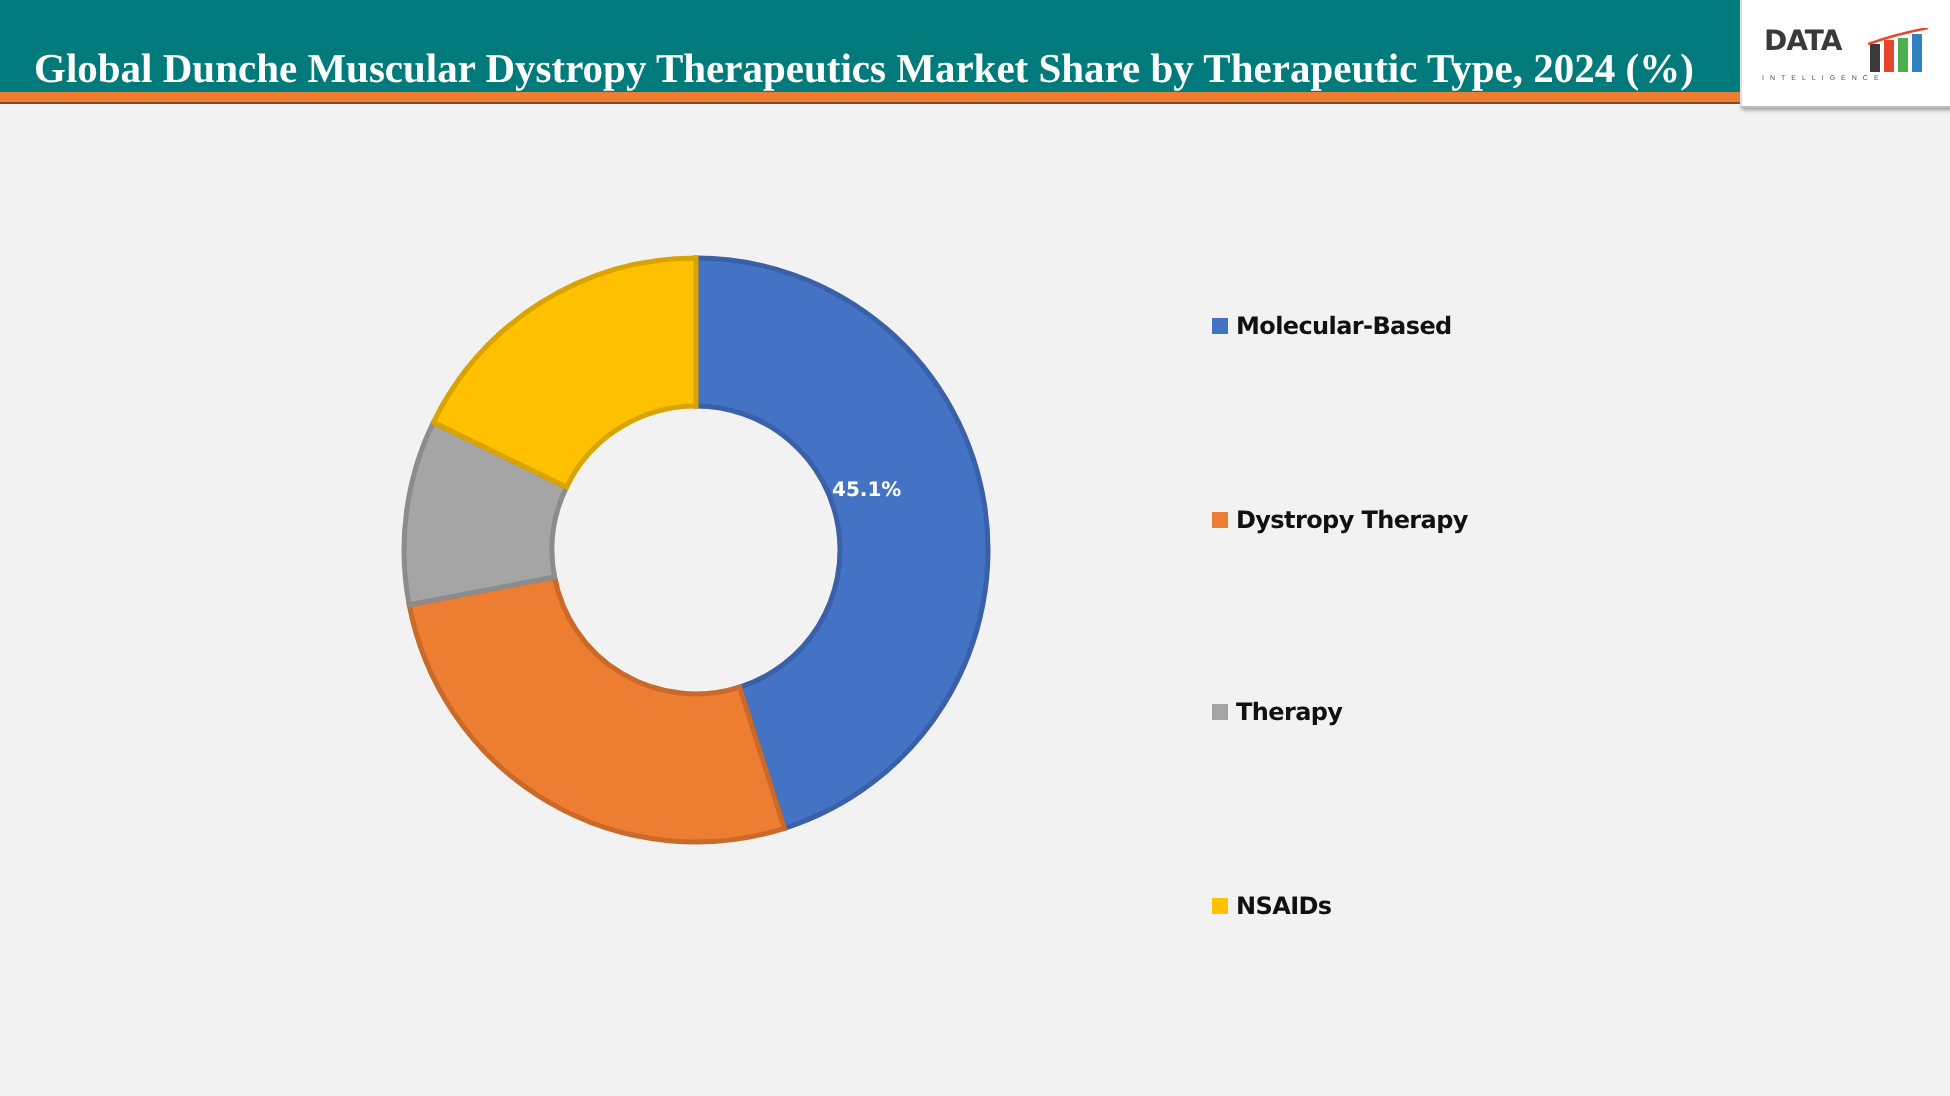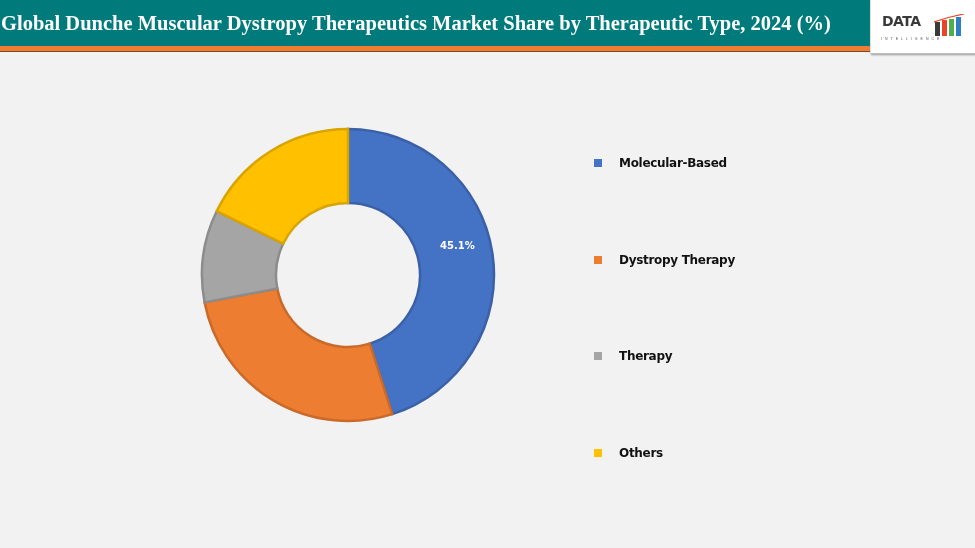--- a/index.html
+++ b/index.html
@@ -1,26 +1,26 @@
 <!DOCTYPE html>
 <html><head>
 <meta charset="utf-8">
 <style>
   html,body{margin:0;padding:0;}
   body{width:975px;height:548px;background:#f2f2f2;position:relative;overflow:hidden;font-family:"Liberation Sans",sans-serif;}
   .header{position:absolute;left:0;top:0;width:870px;height:46px;background:#007a7a;}
-  .header-title{position:absolute;left:0;top:0;height:46px;line-height:46px;color:#fff;font-family:"Liberation Serif","DejaVu Serif",serif;font-weight:bold;font-size:20.5px;white-space:nowrap;padding-left:1px;}
+  .header-title{position:absolute;left:0;top:12px;height:46px;line-height:46px;color:#fff;font-family:"Liberation Serif","DejaVu Serif",serif;font-weight:bold;font-size:20.5px;white-space:nowrap;padding-left:17px;}
   .accent{position:absolute;left:0;top:46px;width:870px;height:5px;background:#ed7d31;border-bottom:1px solid #7a4a2a;}
   .logo-box{position:absolute;left:870px;top:0;width:105px;height:53px;background:#fff;border-left:1px solid #ddd;border-bottom:1px solid #bbb;box-shadow:1px 1px 2px #999;}
   .logo-text{position:absolute;left:11px;top:13px;font-family:"DejaVu Sans",sans-serif;font-weight:bold;font-size:14px;color:#3a3a3a;letter-spacing:-0.5px;}
   .logo-sub{position:absolute;left:10px;top:37px;font-size:3.5px;letter-spacing:3px;color:#555;}
   .logo-bars{position:absolute;left:63px;top:14px;}
   .chart-area{position:absolute;left:0;top:56px;width:975px;height:492px;}
   .legend{position:absolute;left:594px;top:0;}
-  .legend-item{position:absolute;left:0;display:flex;align-items:center;white-space:nowrap;gap:13px;}
+  .legend-item{position:absolute;left:12px;display:flex;align-items:center;white-space:nowrap;}
   .legend-swatch{width:8px;height:8px;margin-right:4px;}
   .legend-label{font-size:12px;font-weight:bold;color:#111;font-family:"DejaVu Sans",sans-serif;letter-spacing:-0.3px;}
   .data-label{position:absolute;font-size:10px;font-weight:bold;color:#fff;font-family:"DejaVu Sans",sans-serif;}
 </style>
 </head>
 <body>
 
 <div class="header">
   <div class="header-title">Global Dunche Muscular Dystropy Therapeutics Market Share by Therapeutic Type, 2024 (%)</div>
 </div>
@@ -38,33 +38,33 @@
   <div class="logo-sub">INTELLIGENCE</div>
 </div>
 
 <div class="chart-area">
   <svg id="donut" width="975" height="492" style="position:absolute;left:0;top:0">
       <path d="M348 73 A146 146 0 0 1 392.243149366385 358.13498386151394 L369.81853941355973 287.6145125892398 A72 72 0 0 0 348 147 Z" fill="#4472c4" stroke="rgb(58,97,167)" stroke-width="2.5"></path>
       <path d="M392.243149366385 358.13498386151394 A146 146 0 0 1 204.5860613936115 246.35767192951593 L277.2753179475344 232.49145465017224 A72 72 0 0 0 369.81853941355973 287.6145125892398 Z" fill="#ed7d31" stroke="rgb(201,106,42)" stroke-width="2.5"></path>
       <path d="M204.5860613936115 246.35767192951593 A146 146 0 0 1 216.68683327130978 155.1810980689639 L283.2428218872212 187.5276648011329 A72 72 0 0 0 277.2753179475344 232.49145465017224 Z" fill="#a5a5a5" stroke="rgb(140,140,140)" stroke-width="2.5"></path>
       <path d="M216.68683327130978 155.1810980689639 A146 146 0 0 1 347.99999999999994 73 L348 147 A72 72 0 0 0 283.2428218872212 187.5276648011329 Z" fill="#ffc000" stroke="rgb(217,163,0)" stroke-width="2.5"></path>
     </svg>
-  <div id="dlabel" class="data-label" style="left:440px;top:184px;">45.1%</div>
+  <div id="dlabel" class="data-label" style="left:416px;top:184px;">45.1%</div>
 
   <div class="legend">
     <div class="legend-item" style="top:100px">
       <span class="legend-swatch" style="background:#4472c4"></span>
       <span class="legend-label">Molecular-Based</span>
     </div>
     <div class="legend-item" style="top:197px">
       <span class="legend-swatch" style="background:#ed7d31"></span>
       <span class="legend-label">Dystropy Therapy</span>
     </div>
     <div class="legend-item" style="top:293px">
       <span class="legend-swatch" style="background:#a5a5a5"></span>
       <span class="legend-label">Therapy</span>
     </div>
     <div class="legend-item" style="top:390px">
       <span class="legend-swatch" style="background:#ffc000"></span>
-      <span class="legend-label">Others</span>
+      <span class="legend-label">NSAIDs</span>
     </div>
   </div>
 </div>
 
 </body></html>

